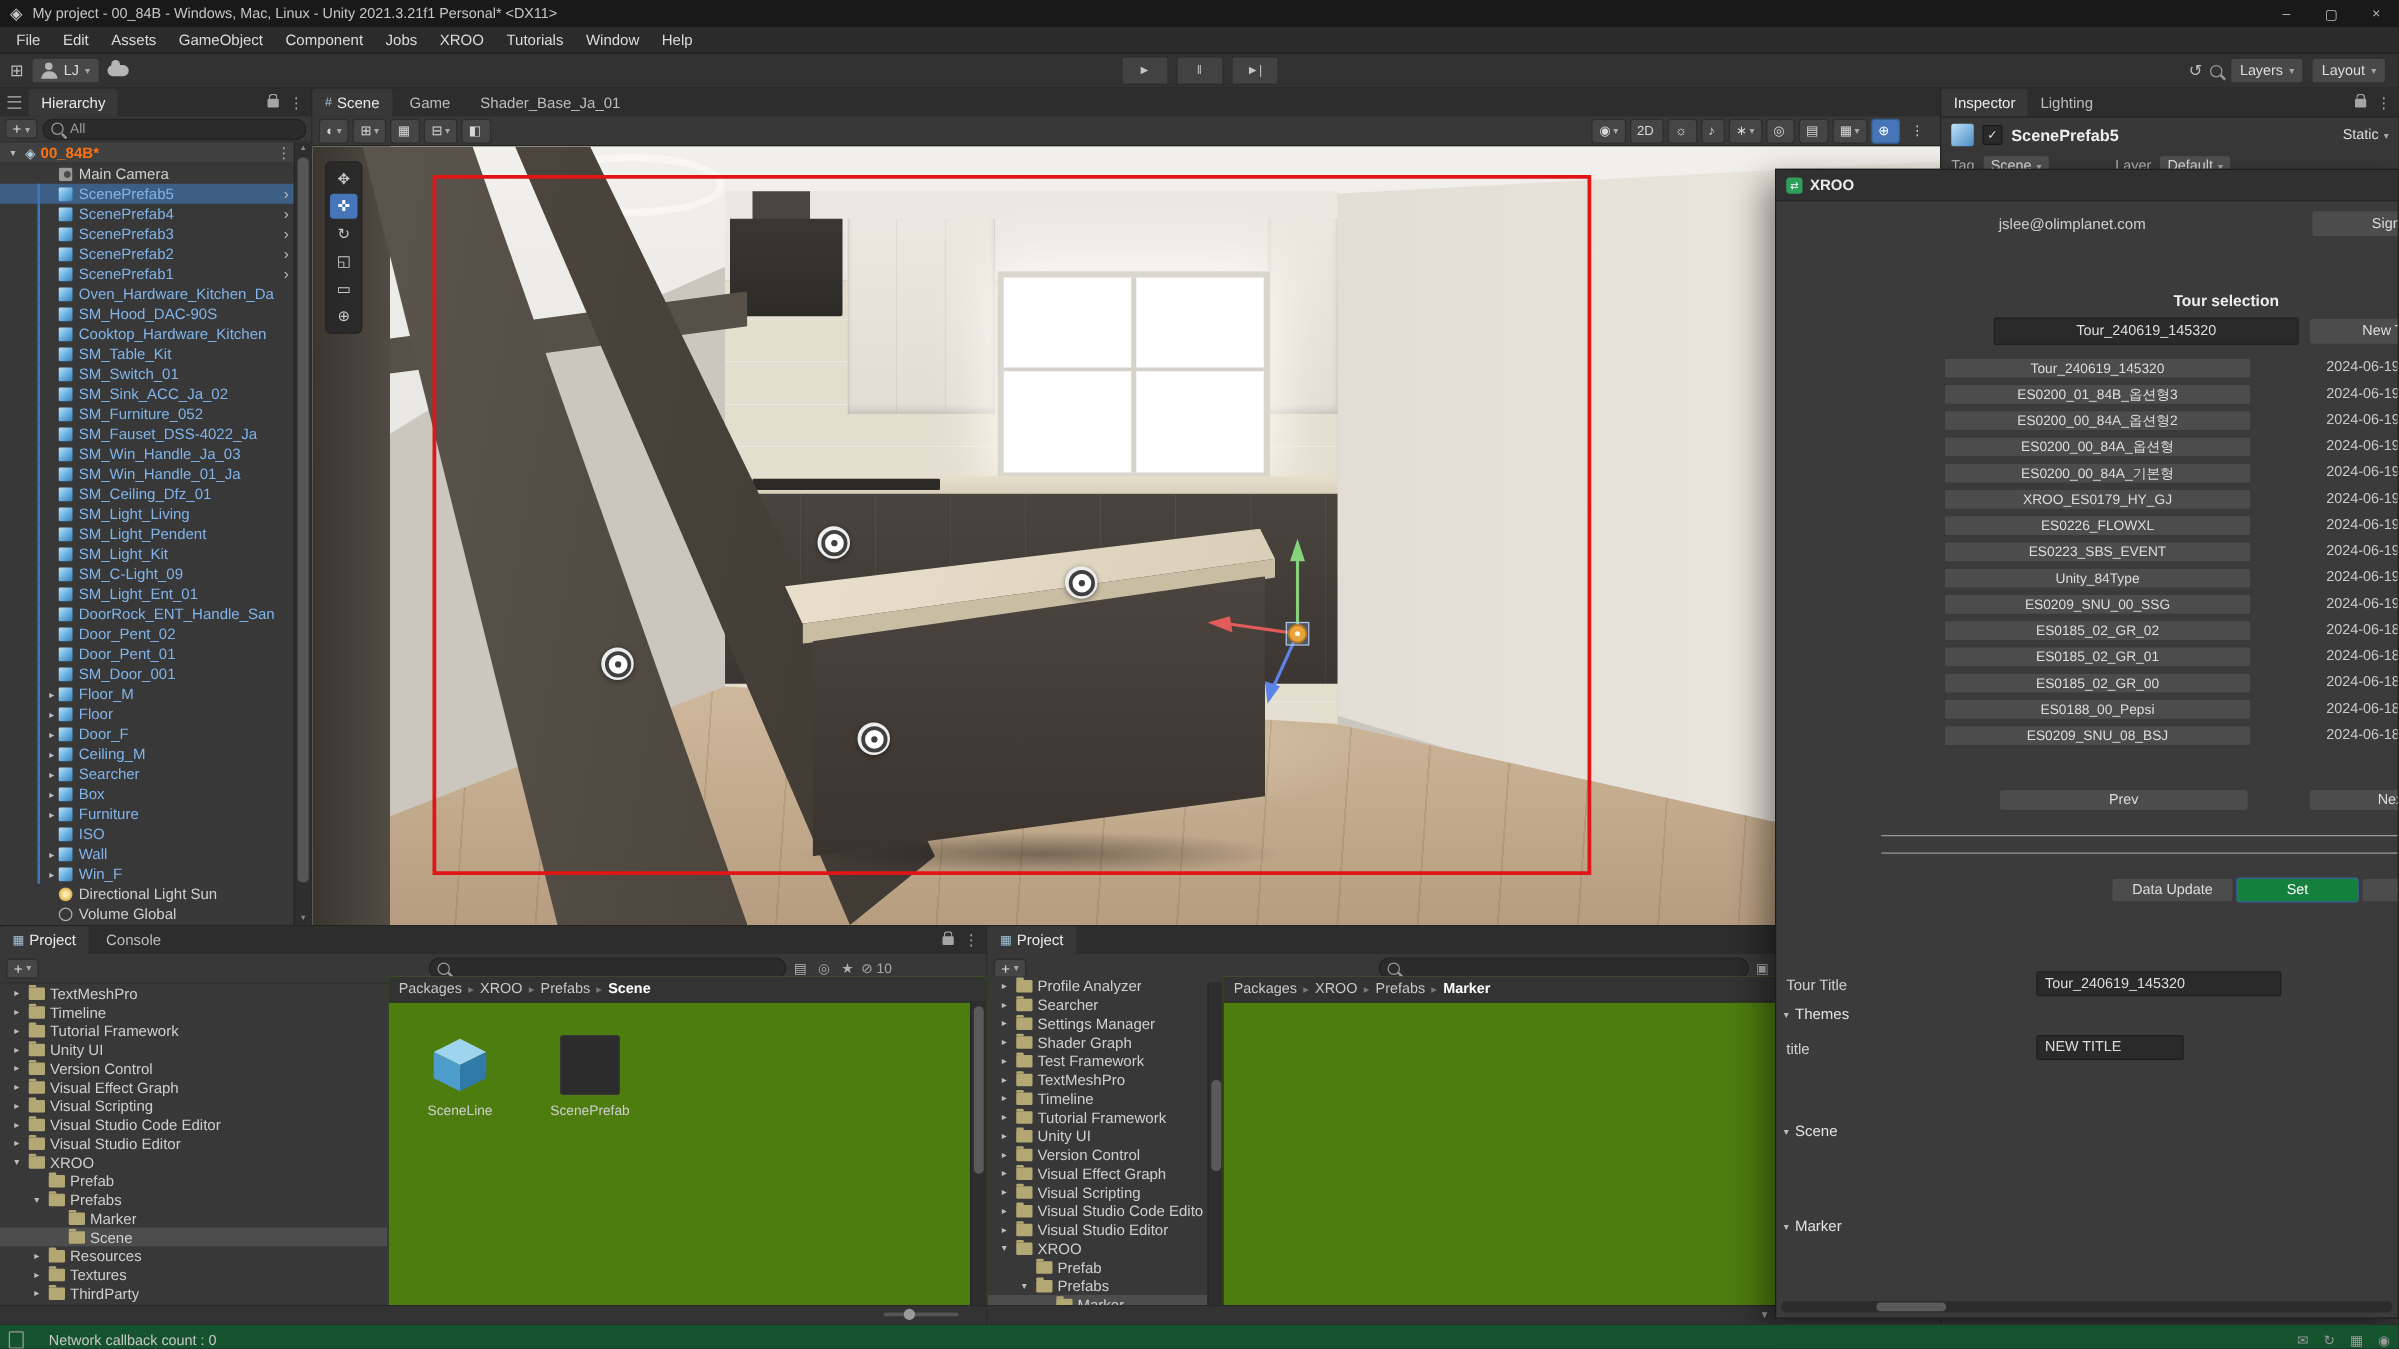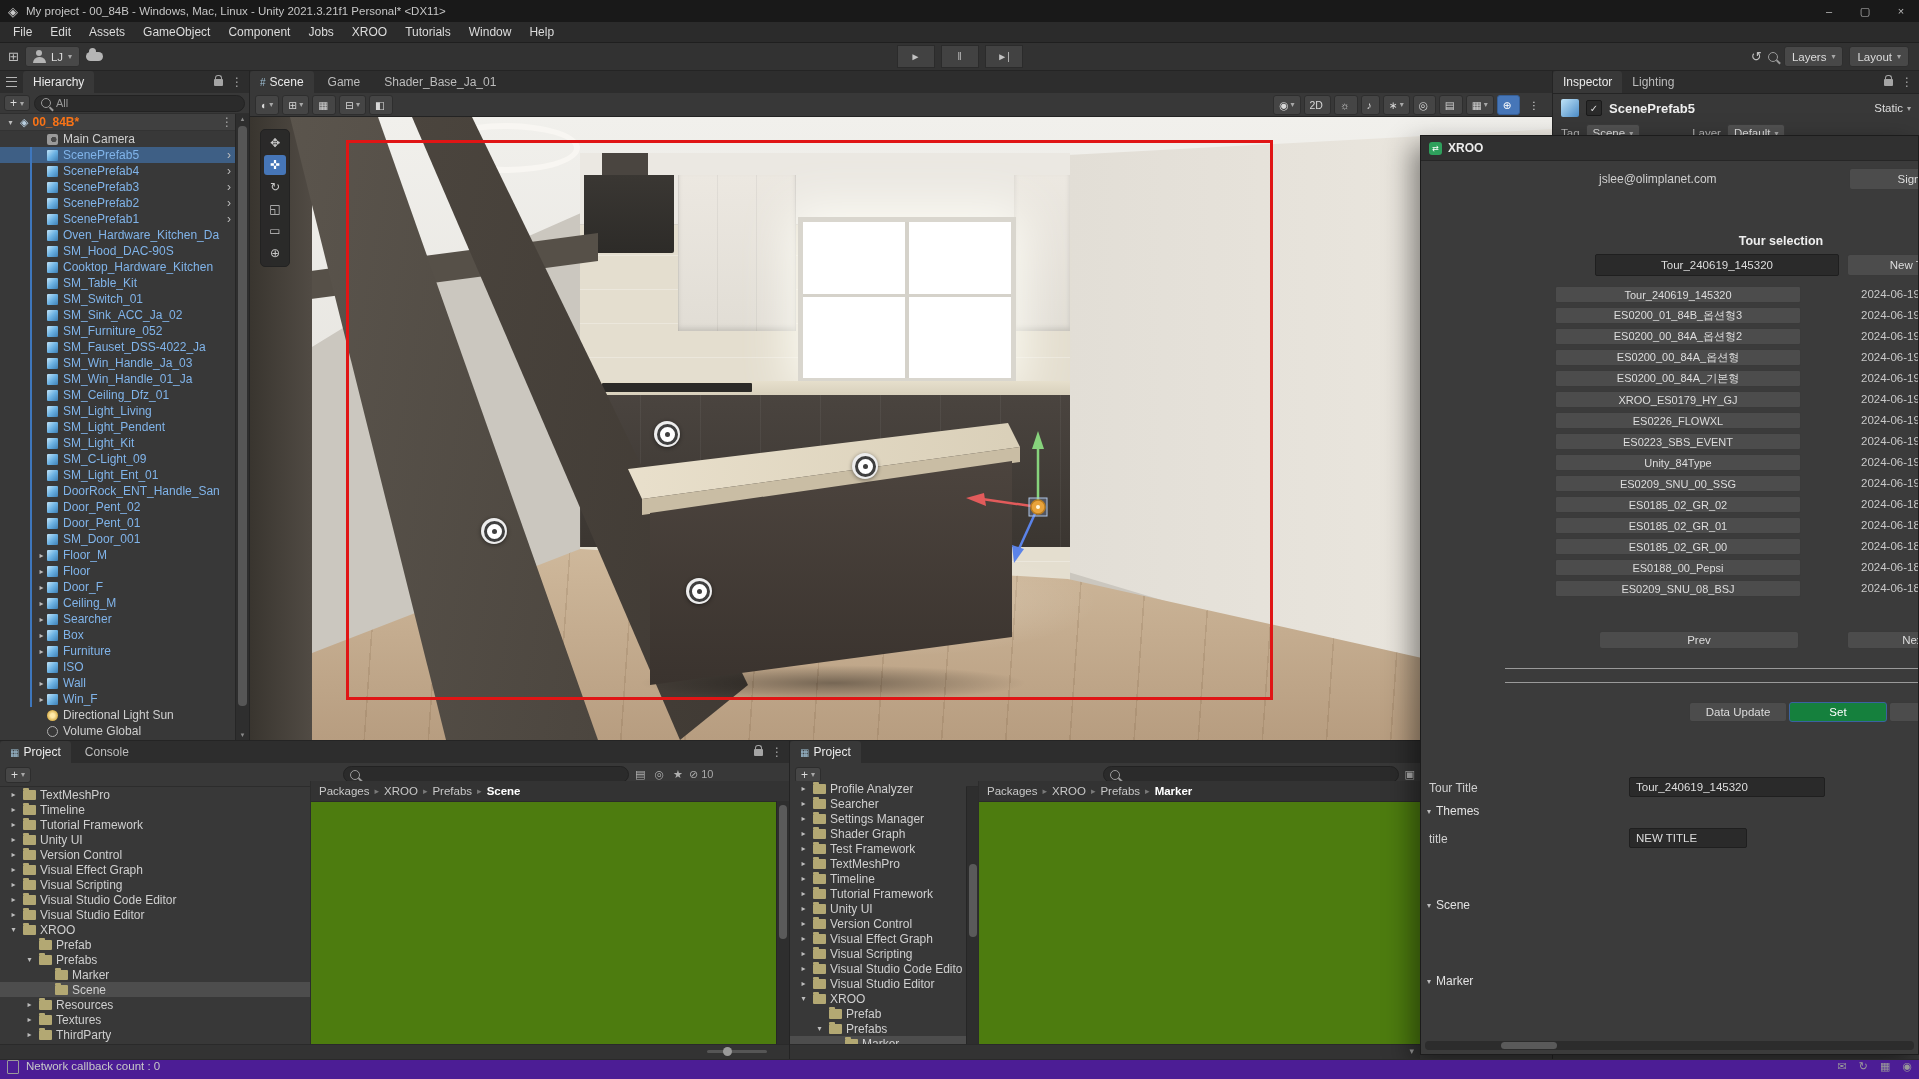--- a/index.html
+++ b/index.html
@@ -158,21 +158,21 @@
   .tname{position:absolute;left:134px;width:246px;top:0;height:17px;font-size:11px;border-radius:2px}
   .tdate{position:absolute;left:440px;top:2px;font-size:11.5px;color:#c9c9c9;white-space:nowrap}
   .xline{height:1px;background:#9a9a9a}
   .seghost{display:flex;gap:2px}
   .segbtn{width:98px;height:20px}
   .segbtn.on{background:#15803d;border-color:#3a62a0;color:#fff}
   .xhscroll{position:absolute;left:4px;right:4px;bottom:4px;height:9px;background:#2c2c2c;border-radius:4px}
   .xhthumb{position:absolute;left:76px;width:56px;top:1px;bottom:1px;background:#5a5a5a;border-radius:4px}
 
   
-  .statusbar{left:0;top:1059px;width:100%;height:20px;background:#4c1d95;border-top:1px solid #2a2a2a;display:flex;align-items:flex-start;padding:0 7px;box-sizing:border-box;gap:7px}
+  .statusbar{left:0;top:1059px;width:100%;height:20px;background:#14532d;border-top:1px solid #2a2a2a;display:flex;align-items:flex-end;padding:0 7px;box-sizing:border-box;gap:20px}
   .sbicon{width:10px;height:12px;border:1px solid #9a9a9a;border-radius:1px;flex:none}
   .sbtext{font-size:11.5px;color:#c8c8c8}
   .sbright{margin-left:auto;display:flex;gap:12px;color:#9a9a9a;font-size:11px;align-items:center}
 </style>
 </head>
 <body>
 
 <div id="app">
 
   <div class="a titlebar">
@@ -855,20 +855,37 @@
             <span class="csep">▸</span>
           </span>
           <span class="citem">
             <span class="cl">Prefabs</span>
             <span class="csep">▸</span>
           </span>
           <span class="citem">
             <span class="cl">Scene</span>
           </span>
         </div>
+      <div class="pitems">
+
+      <div class="pitem cube">
+            <span class="thumb-cube"><svg width="48" height="48" viewBox="0 0 48 48">
+                <polygon points="24,3 45,13.5 24,24 3,13.5" fill="#9fd4ee"></polygon>
+                <polygon points="3,13.5 24,24 24,45 3,34.5" fill="#4d9ecd"></polygon>
+                <polygon points="45,13.5 24,24 24,45 45,34.5" fill="#2f7aa6"></polygon>
+              </svg></span>
+
+            <span class="plabel">SceneLine</span>
+          </div>
+          <div class="pitem dark">
+
+            <span class="thumb-dark"></span>
+            <span class="plabel">ScenePrefab</span>
+          </div>
+        </div>
       <div class="cscroll">
           <span class="cthumb"></span>
         </div>
     </div>
     <div class="pfooter">
       <div class="slider">
           <span class="sknob"></span>
         </div>
     </div>
   </div>

